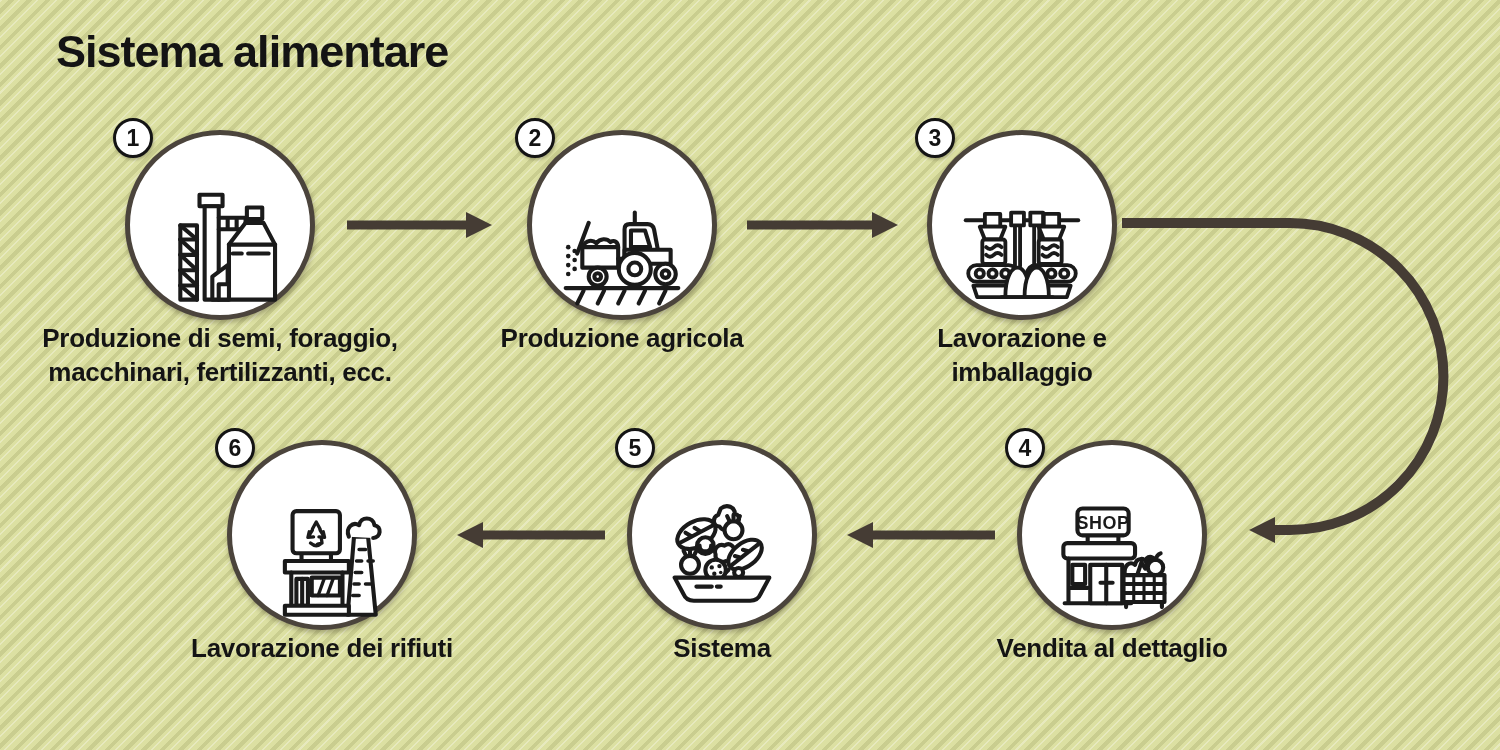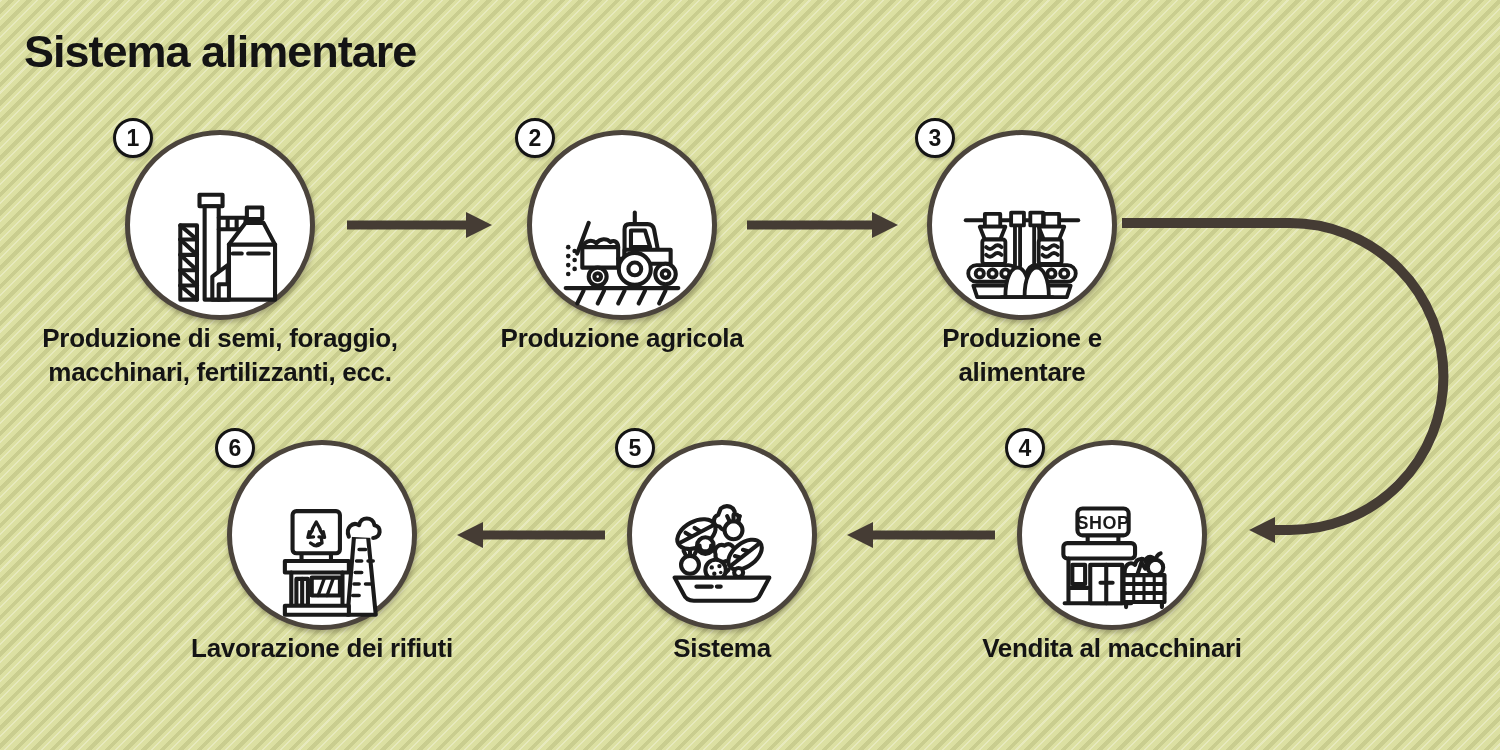--- a/index.html
+++ b/index.html
@@ -17,21 +17,21 @@
   }
   .canvas::before{
     content:"";position:absolute;inset:0;pointer-events:none;
     background:repeating-linear-gradient(135deg,
       rgba(255,255,255,0.30) 0px, rgba(255,255,255,0.30) 1.5px,
       rgba(255,255,255,0) 1.5px, rgba(255,255,255,0) 6px,
       rgba(104,108,44,0.16) 6px, rgba(104,108,44,0.16) 10px,
       rgba(255,255,255,0) 10px, rgba(255,255,255,0) 13px);
   }
   .title{
-    position:absolute;left:24px;top:26px;z-index:3;
+    position:absolute;left:56px;top:26px;z-index:3;
     font-size:45px;font-weight:700;letter-spacing:-1px;color:var(--ink,#141414);
   }
   .arrows{position:absolute;left:0;top:0;width:1500px;height:750px;z-index:1;}
   .node{position:absolute;width:190px;height:190px;z-index:2;}
   .circle{
     position:absolute;left:0;top:0;width:190px;height:190px;border-radius:50%;
     background:var(--circle-fill,#fff);border:5px solid var(--circle-border,#4b443c);
     box-shadow:1px 3px 5px rgba(60,55,35,0.35);
     display:flex;align-items:flex-end;justify-content:center;
   }
@@ -168,22 +168,22 @@
           <path d="M63 31 H83 L79 41 H67 Z" fill="#fff"></path>
           <rect x="63" y="41" width="18" height="19" rx="2" fill="#fff"></rect>
           <path d="M66 47 q3 3 6 0 t6 0 M66 53 q3 3 6 0 t6 0"></path>
         </g>
       </svg>
     </div>
     <div class="badge">
       <span class="num">3</span>
     </div>
     <div class="label">
-      <span class="line">Produzione e</span>
-      <span class="line">alimentare</span>
+      <span class="line">Lavorazione e</span>
+      <span class="line">imballaggio</span>
     </div>
   </div>
 
   <div class="node" style="left:1017px;top:440px">
     <div class="circle">
       <svg class="icon" viewBox="0 0 100 100">
         <g fill="none" stroke="#1a1a1a" stroke-width="3.2" stroke-linecap="round" stroke-linejoin="round">
           <path d="M31 30 V36 M55 30 V36"></path>
           <rect x="23" y="9" width="40" height="21" rx="4" fill="#fff"></rect>
           <rect x="12" y="36" width="56" height="12" rx="3" fill="#fff"></rect>
@@ -201,21 +201,21 @@
           <path d="M67 61 V82 M75 61 V82 M83 61 V82" stroke-width="2.4"></path>
           <path d="M61 82 V86 M89 82 V86"></path>
         </g>
         <text x="43" y="25" text-anchor="middle" font-family="Liberation Sans, sans-serif" font-size="14" font-weight="bold" letter-spacing="0.5" fill="#1a1a1a">SHOP</text>
       </svg>
     </div>
     <div class="badge">
       <span class="num">4</span>
     </div>
     <div class="label">
-      <span class="line">Vendita al macchinari</span>
+      <span class="line">Vendita al dettaglio</span>
       <span class="line"></span>
     </div>
   </div>
 
   <div class="node" style="left:627px;top:440px">
     <div class="circle">
       <svg class="icon" viewBox="0 0 100 100">
         <g fill="none" stroke="#1a1a1a" stroke-width="3.2" stroke-linecap="round" stroke-linejoin="round">
           <g transform="rotate(-28 30 29)">
             <ellipse cx="30" cy="29" rx="16" ry="10" fill="#fff"></ellipse>

